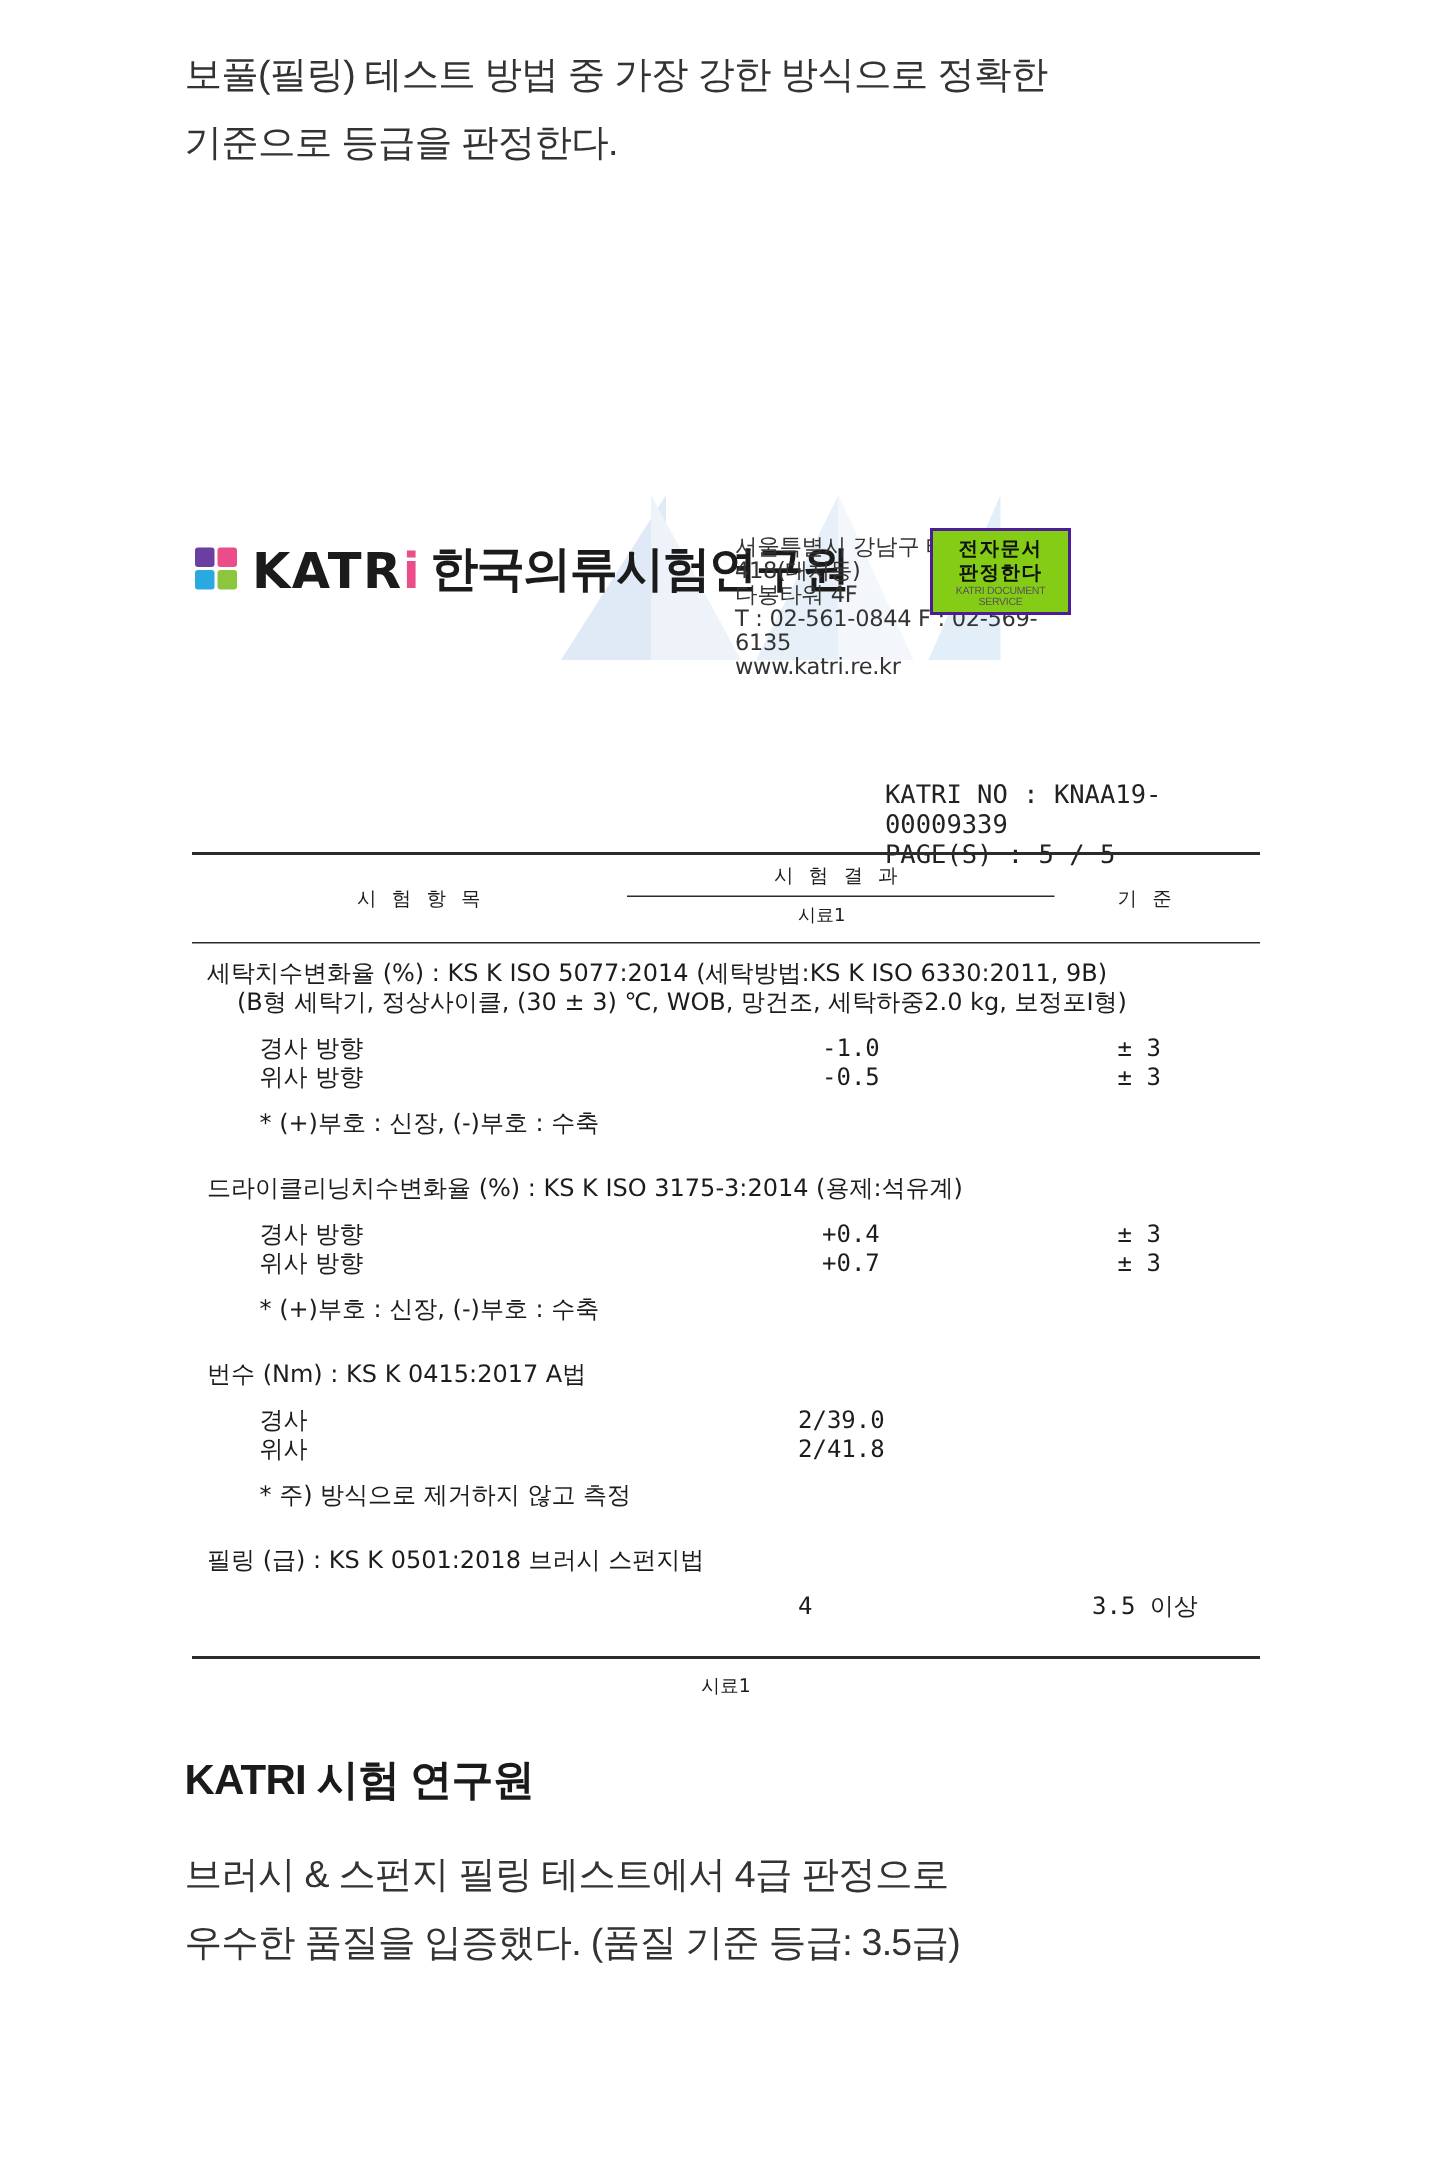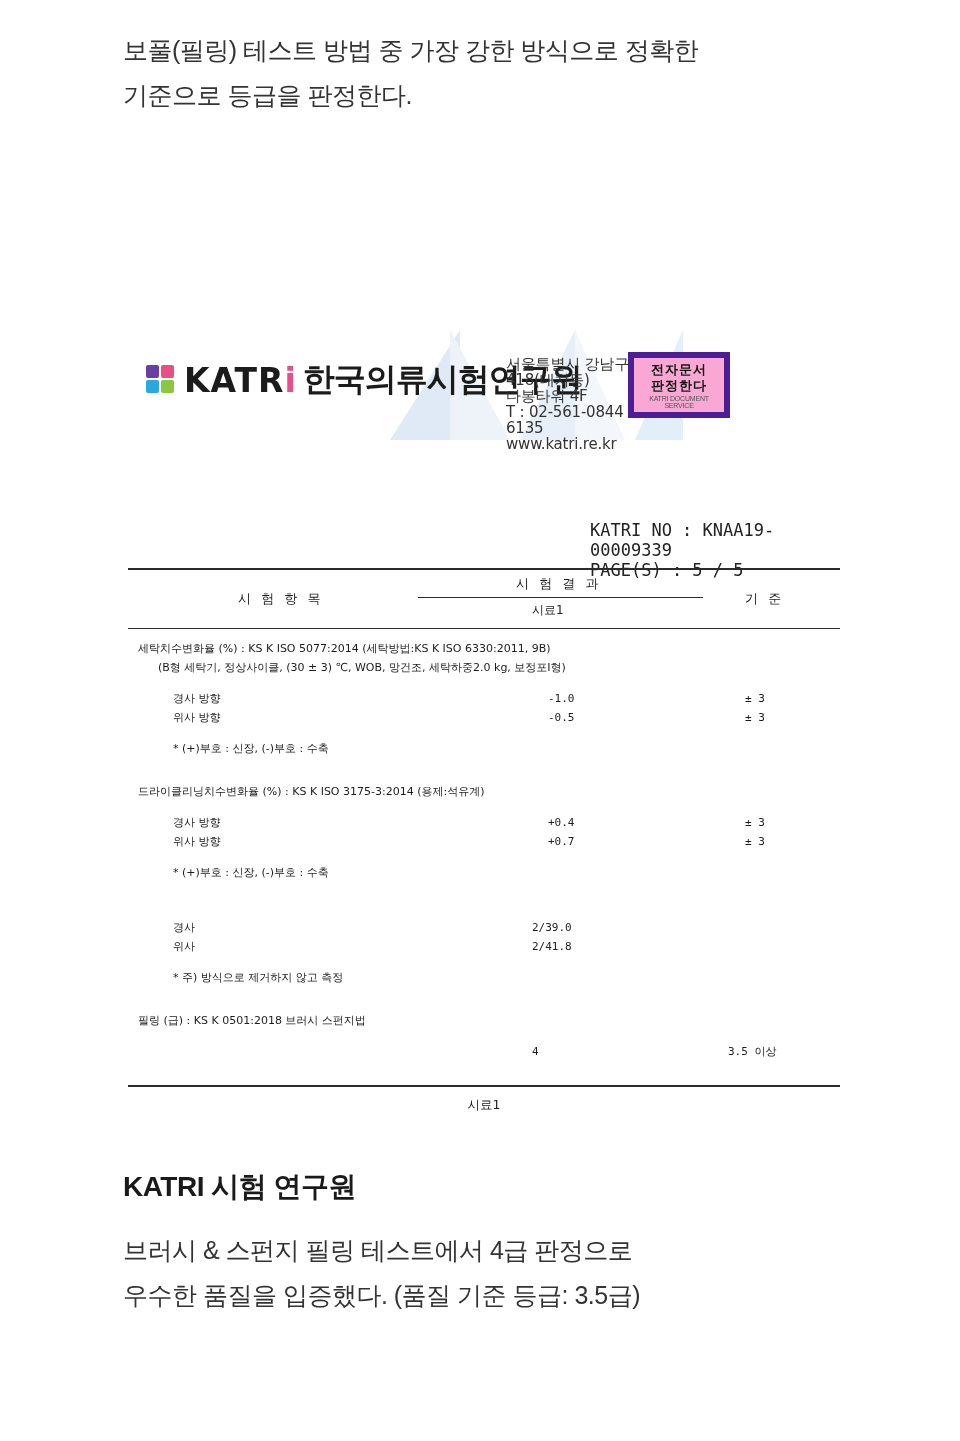--- a/index.html
+++ b/index.html
@@ -28,21 +28,20 @@
     letter-spacing: -0.5px;
   }
   .intro p { margin: 0; }
 
   
   .report {
     position: absolute;
     left: 0px;
     top: 330px;
     width: 804px;
-    padding-left: 16px;
   }
 
   
   .report-header {
     position: relative;
     height: 110px;
     margin: 0 90px 0 90px;
   }
   .hdr-deco {
     position: absolute;
@@ -110,22 +109,22 @@
     line-height: 16px;
     color: #333;
     letter-spacing: -0.2px;
   }
 
   .edoc-badge {
     position: absolute;
     right: 0px;
     top: 22px;
     width: 86px;
-    border: 6px solid #4c1d95;
-    background: #f9a8d4;
+    border: 2px solid #4c1d95;
+    background: #84cc16;
     text-align: center;
     padding: 4px 2px 3px 2px;
   }
   .edoc-badge .l1 {
     font-size: 13px;
     font-weight: bold;
     color: #111;
     letter-spacing: 1px;
     line-height: 16px;
   }
@@ -194,21 +193,21 @@
     position: absolute;
     left: 617px;
     top: 20px;
     font-size: 13px;
     letter-spacing: 3px;
   }
 
   .tbody {
     position: relative;
     padding: 10px 0 12px 0;
-    font-size: 11px;
+    font-size: 16px;
     line-height: 19px;
   }
   .row {
     position: relative;
     height: 19px;
   }
   .row.gap { height: 12px; }
   .lbl { position: absolute; left: 10px; white-space: nowrap; }
   .lbl.ind1 { left: 30px; }
   .lbl.ind2 { left: 45px; }
@@ -347,20 +346,23 @@
         <span class="val">+0.7</span>
         <span class="std">± 3</span>
       </div>
       <div class="row gap"></div>
       <div class="row">
         <span class="lbl ind2">* (+)부호 : 신장, (-)부호 : 수축</span>
       </div>
       <div class="row gap"></div>
       <div class="row gap"></div>
 
+      <div class="row">
+        <span class="lbl">번수 (Nm) : KS K 0415:2017 A법</span>
+      </div>
       <div class="row gap"></div>
       <div class="row">
         <span class="lbl ind2">경사</span>
         <span class="val c">2/39.0</span>
       </div>
       <div class="row">
         <span class="lbl ind2">위사</span>
         <span class="val c">2/41.8</span>
       </div>
       <div class="row gap"></div>

